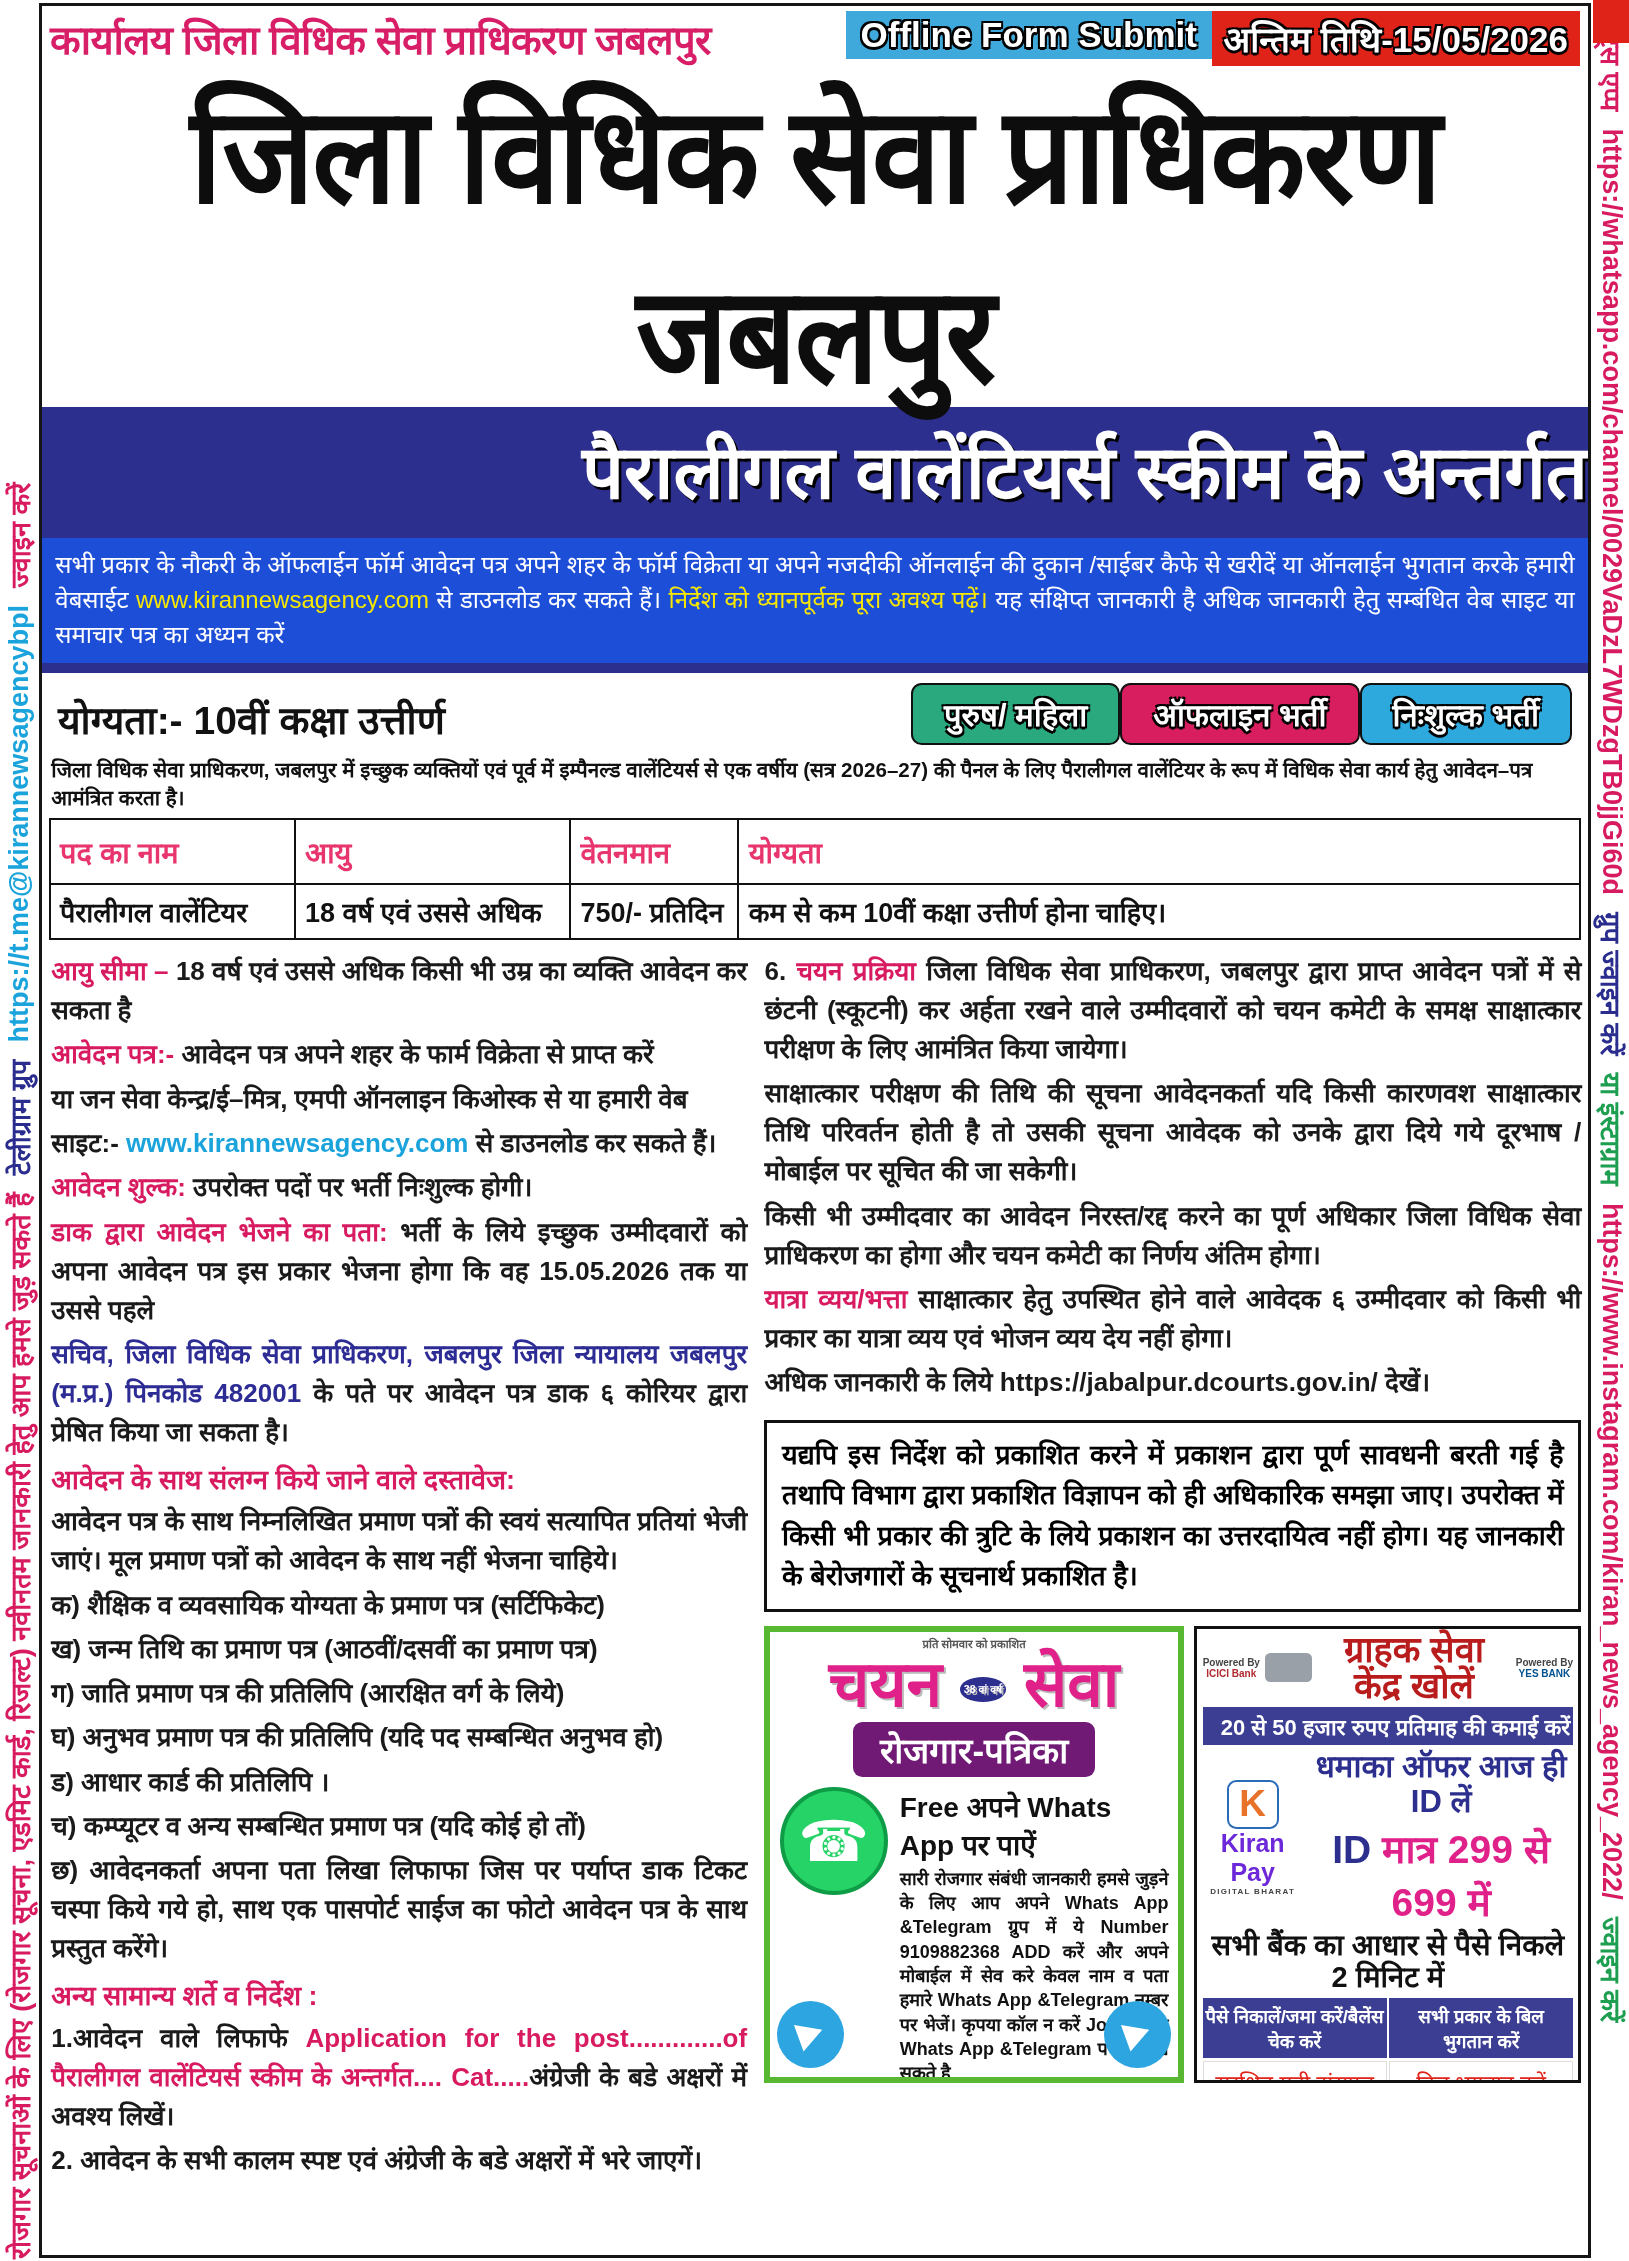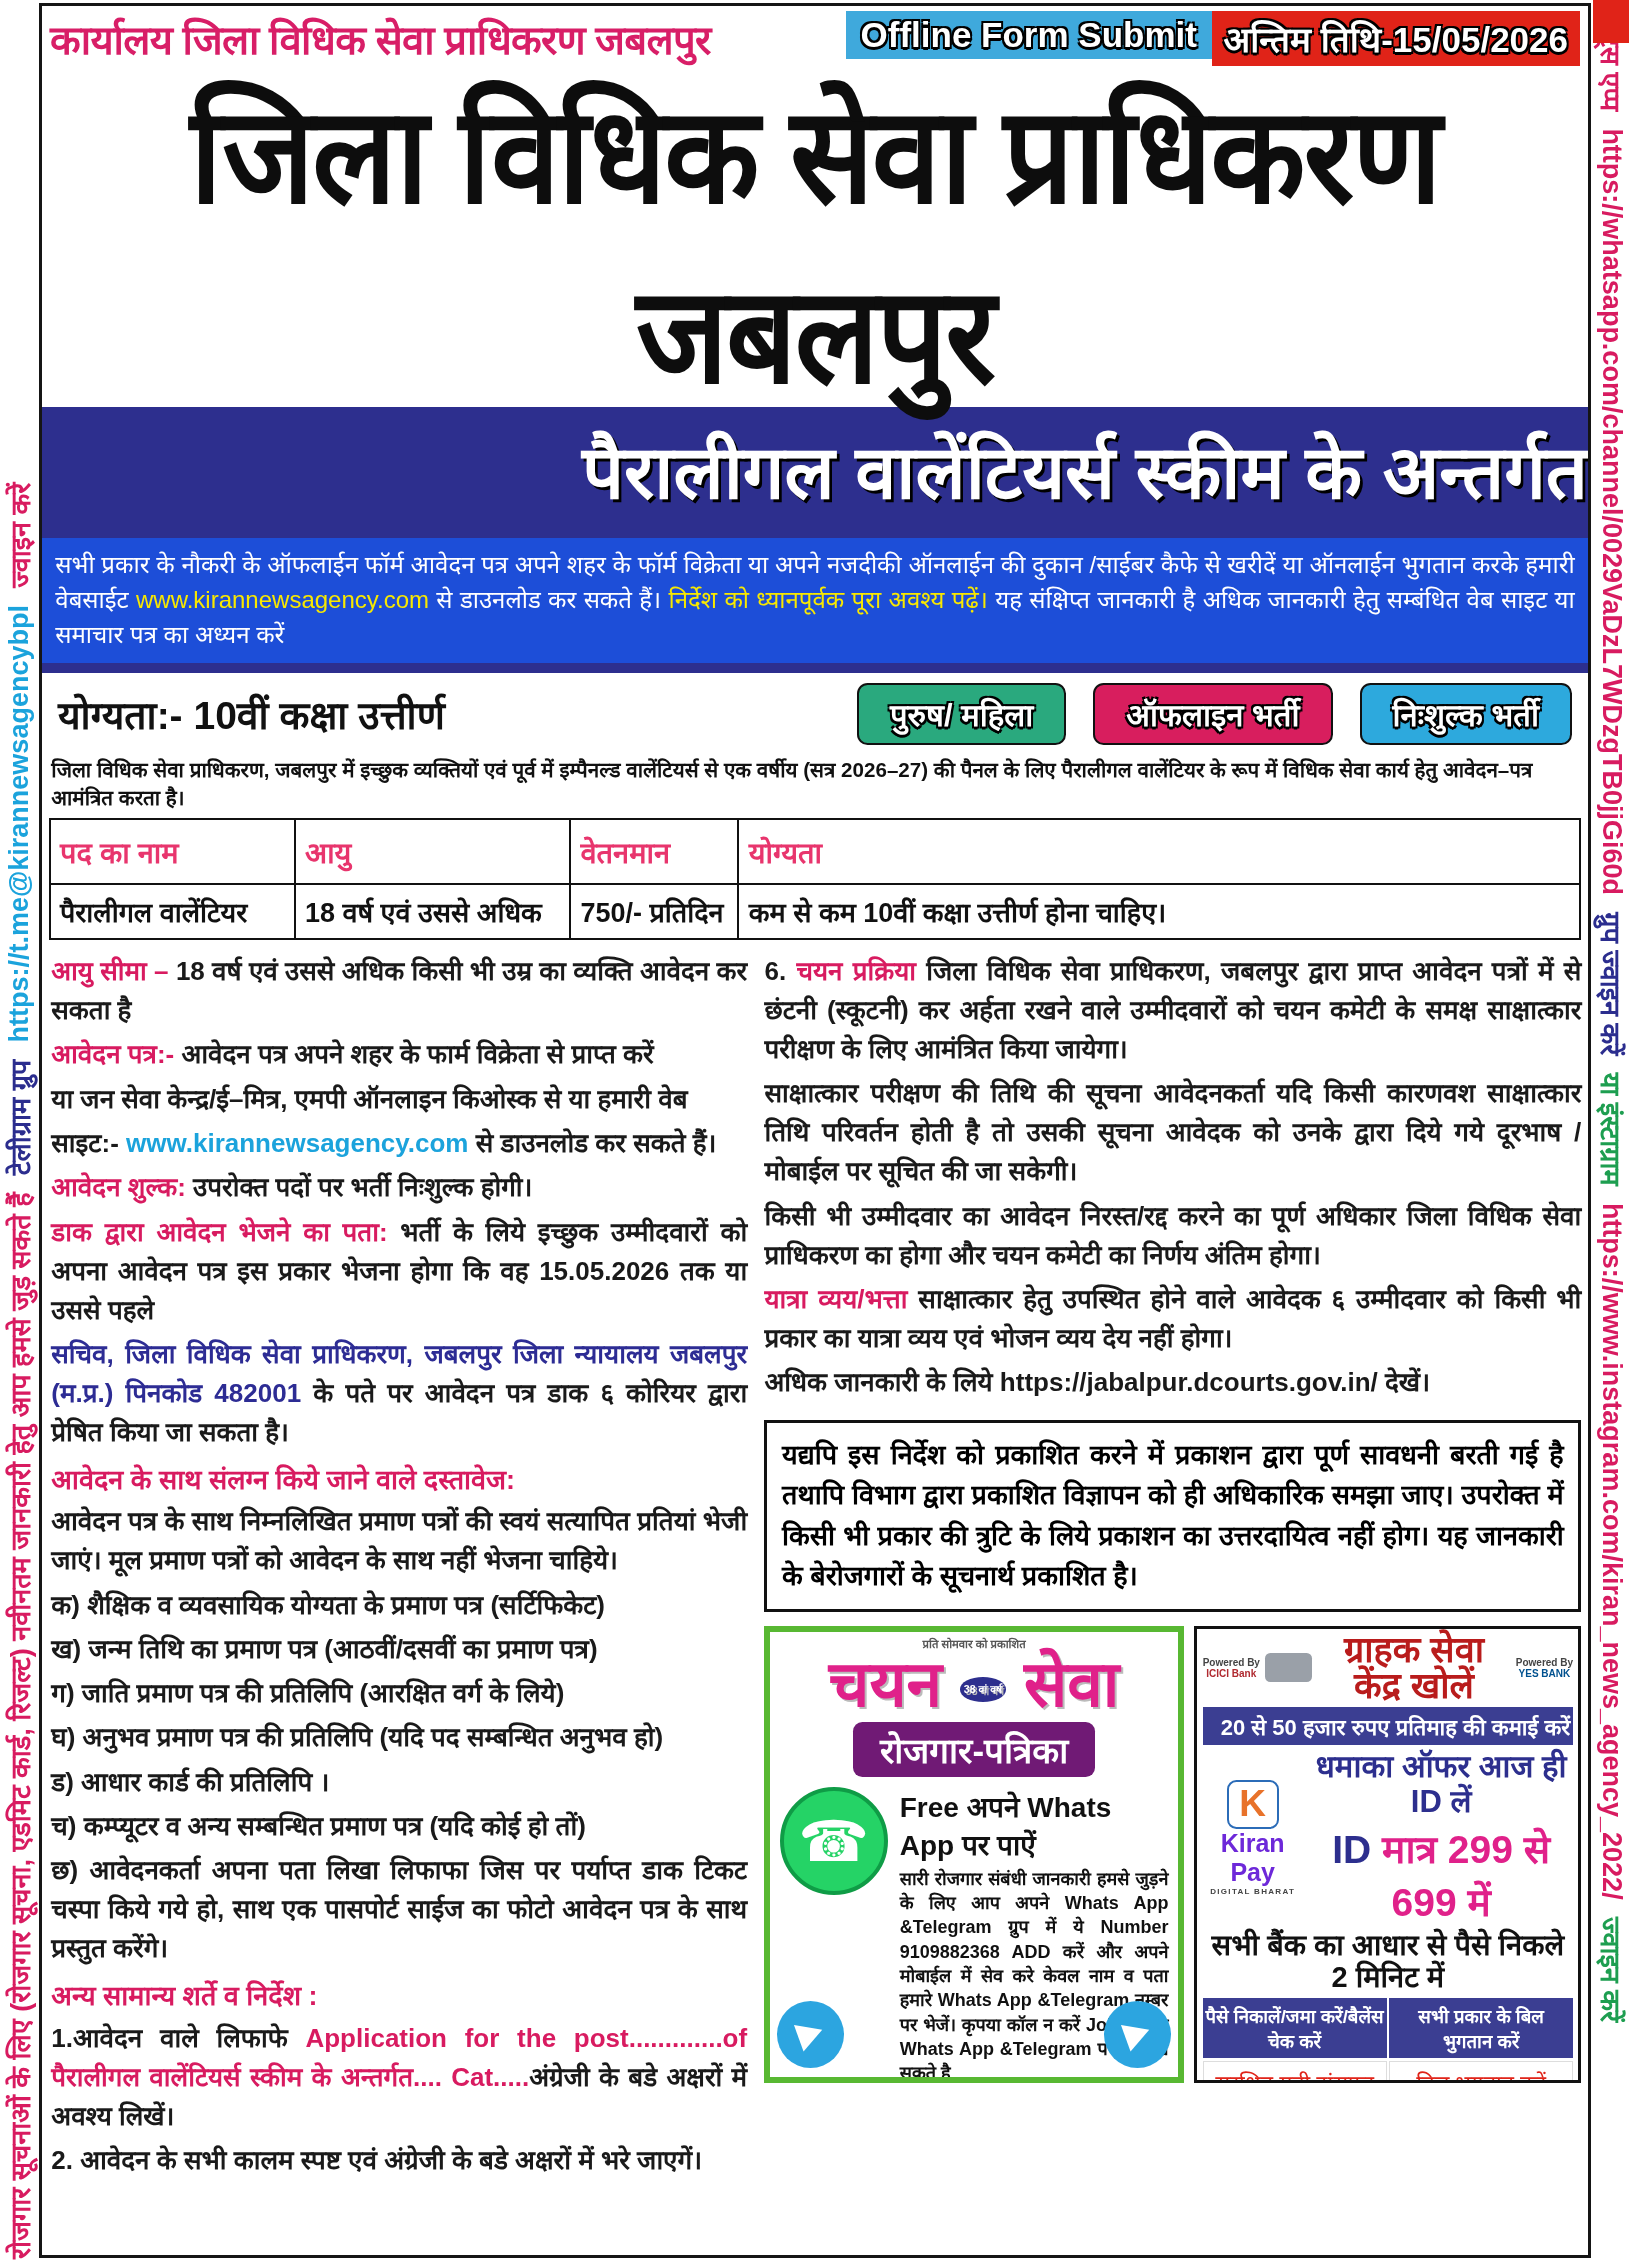--- a/index.html
+++ b/index.html
@@ -24,21 +24,21 @@
   .badge-red{background:#e02318;color:#fff;font-size:35px;font-weight:900;padding:4px 12px;}
   .otl{text-shadow:-2px -2px 0 #000,2px -2px 0 #000,-2px 2px 0 #000,2px 2px 0 #000,0 2.7px 0 #000;}
   .big-title{font-size:124px;font-weight:900;color:#0d0d0d;text-align:center;line-height:1.35;
       letter-spacing:-2px;transform:scaleY(1.08);transform-origin:top;}
   .scheme{background:#2d2f8e;color:#fff;font-size:74px;font-weight:900;text-align:right;
       padding:12px 0 17.3px 0;margin-top:6.7px;text-shadow:2.7px 2.7px 0 #000;}
   .infoband{background:#1d4ed8;color:#fff;font-size:24px;font-weight:normal;line-height:1.45;
       padding:10.6px 13.3px;border-bottom:10.6px solid #2d2f8e;text-align:justify;}
   .yellow{color:#f8e800}
   
-  .qualrow{display:flex;align-items:center;gap:27px;padding:9.3px 16px 4px 16px;}
+  .qualrow{display:flex;align-items:flex-end;padding:9.3px 16px 4px 16px;}
   .qual{font-size:39px;font-weight:900;color:#111;flex:1;}
   .pill{font-size:31px;font-weight:900;color:#fff;border:2.7px solid #111;border-radius:10.6px;
       padding:8px 31px;}
   .pill.g{background:#2aa97e}.pill.m{background:#d81e5e}.pill.b{background:#2da9dd}
   .intro{font-size:20.6px;font-weight:bold;color:#111;padding:6.7px 9.3px 4px 9.3px;}
   
   table.rec{border-collapse:collapse;width:calc(100% - 13.3px);margin:2.7px 6.7px;}
   table.rec th,table.rec td{border:2.7px solid #111;text-align:left;padding:5.3px 9.3px;}
   table.rec th{color:#e8356d;font-size:29px;font-weight:bold;height:52px;}
   table.rec td{color:#111;font-size:27px;font-weight:bold;height:43px;}

